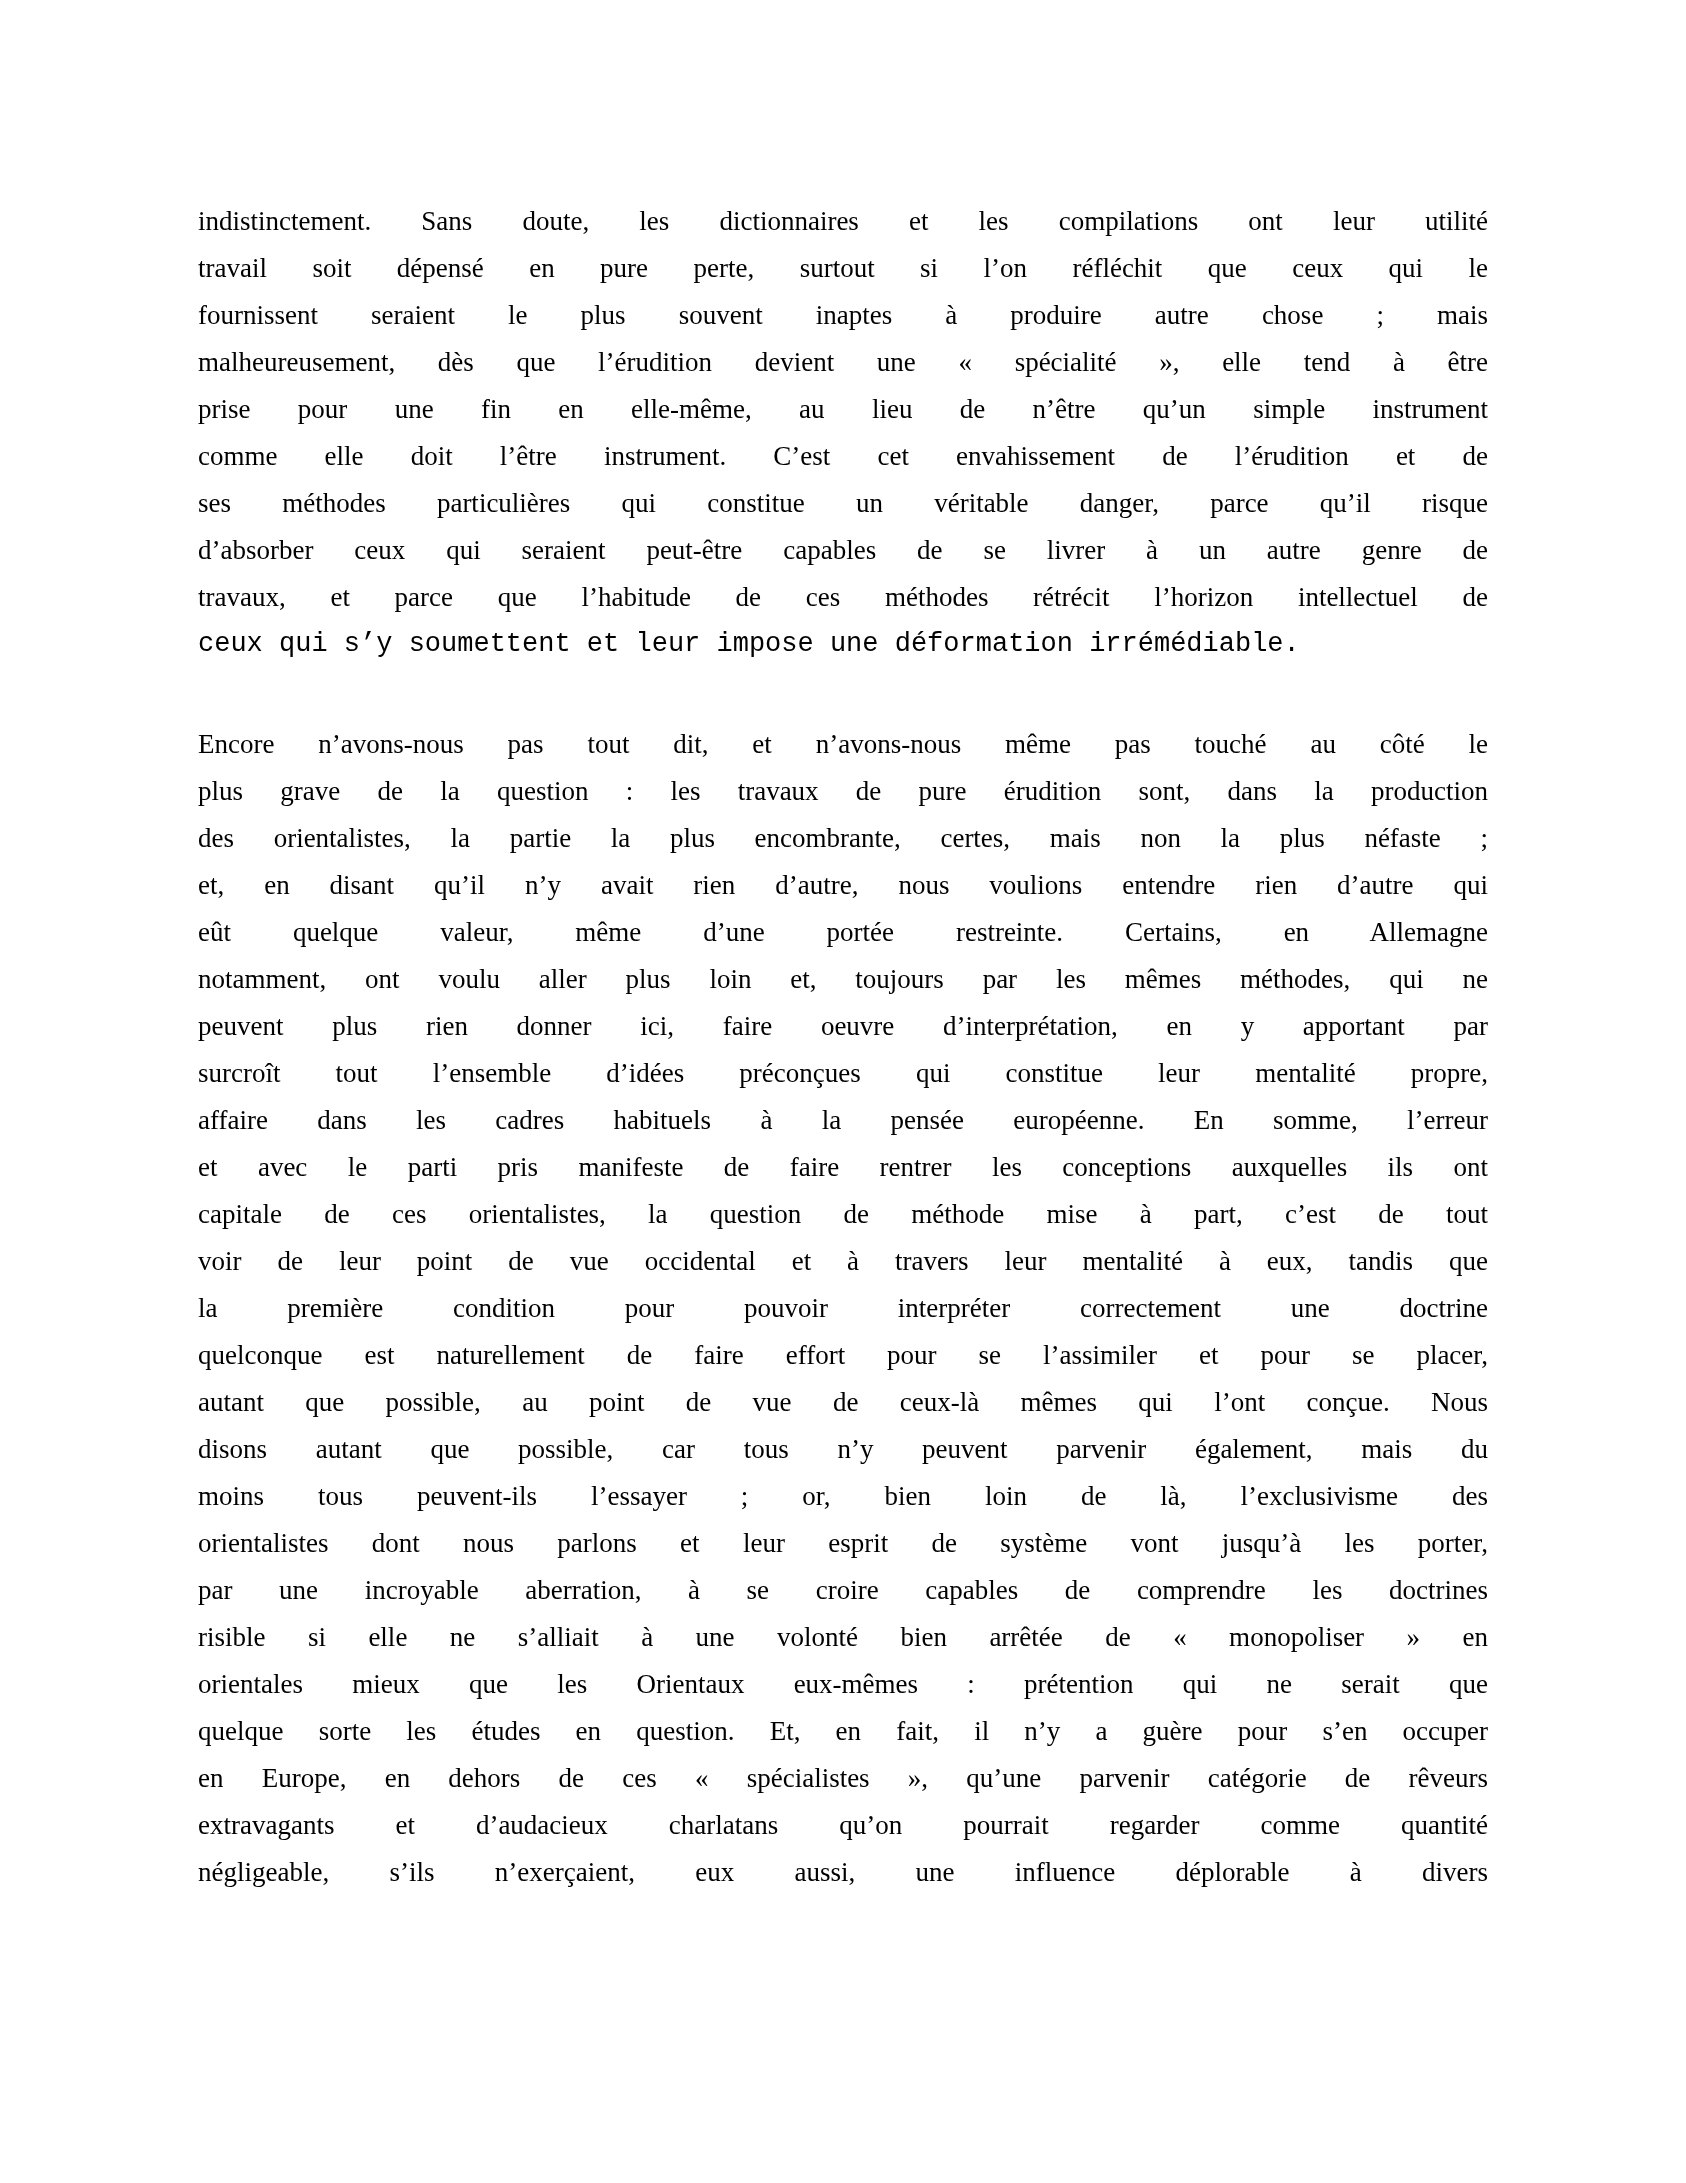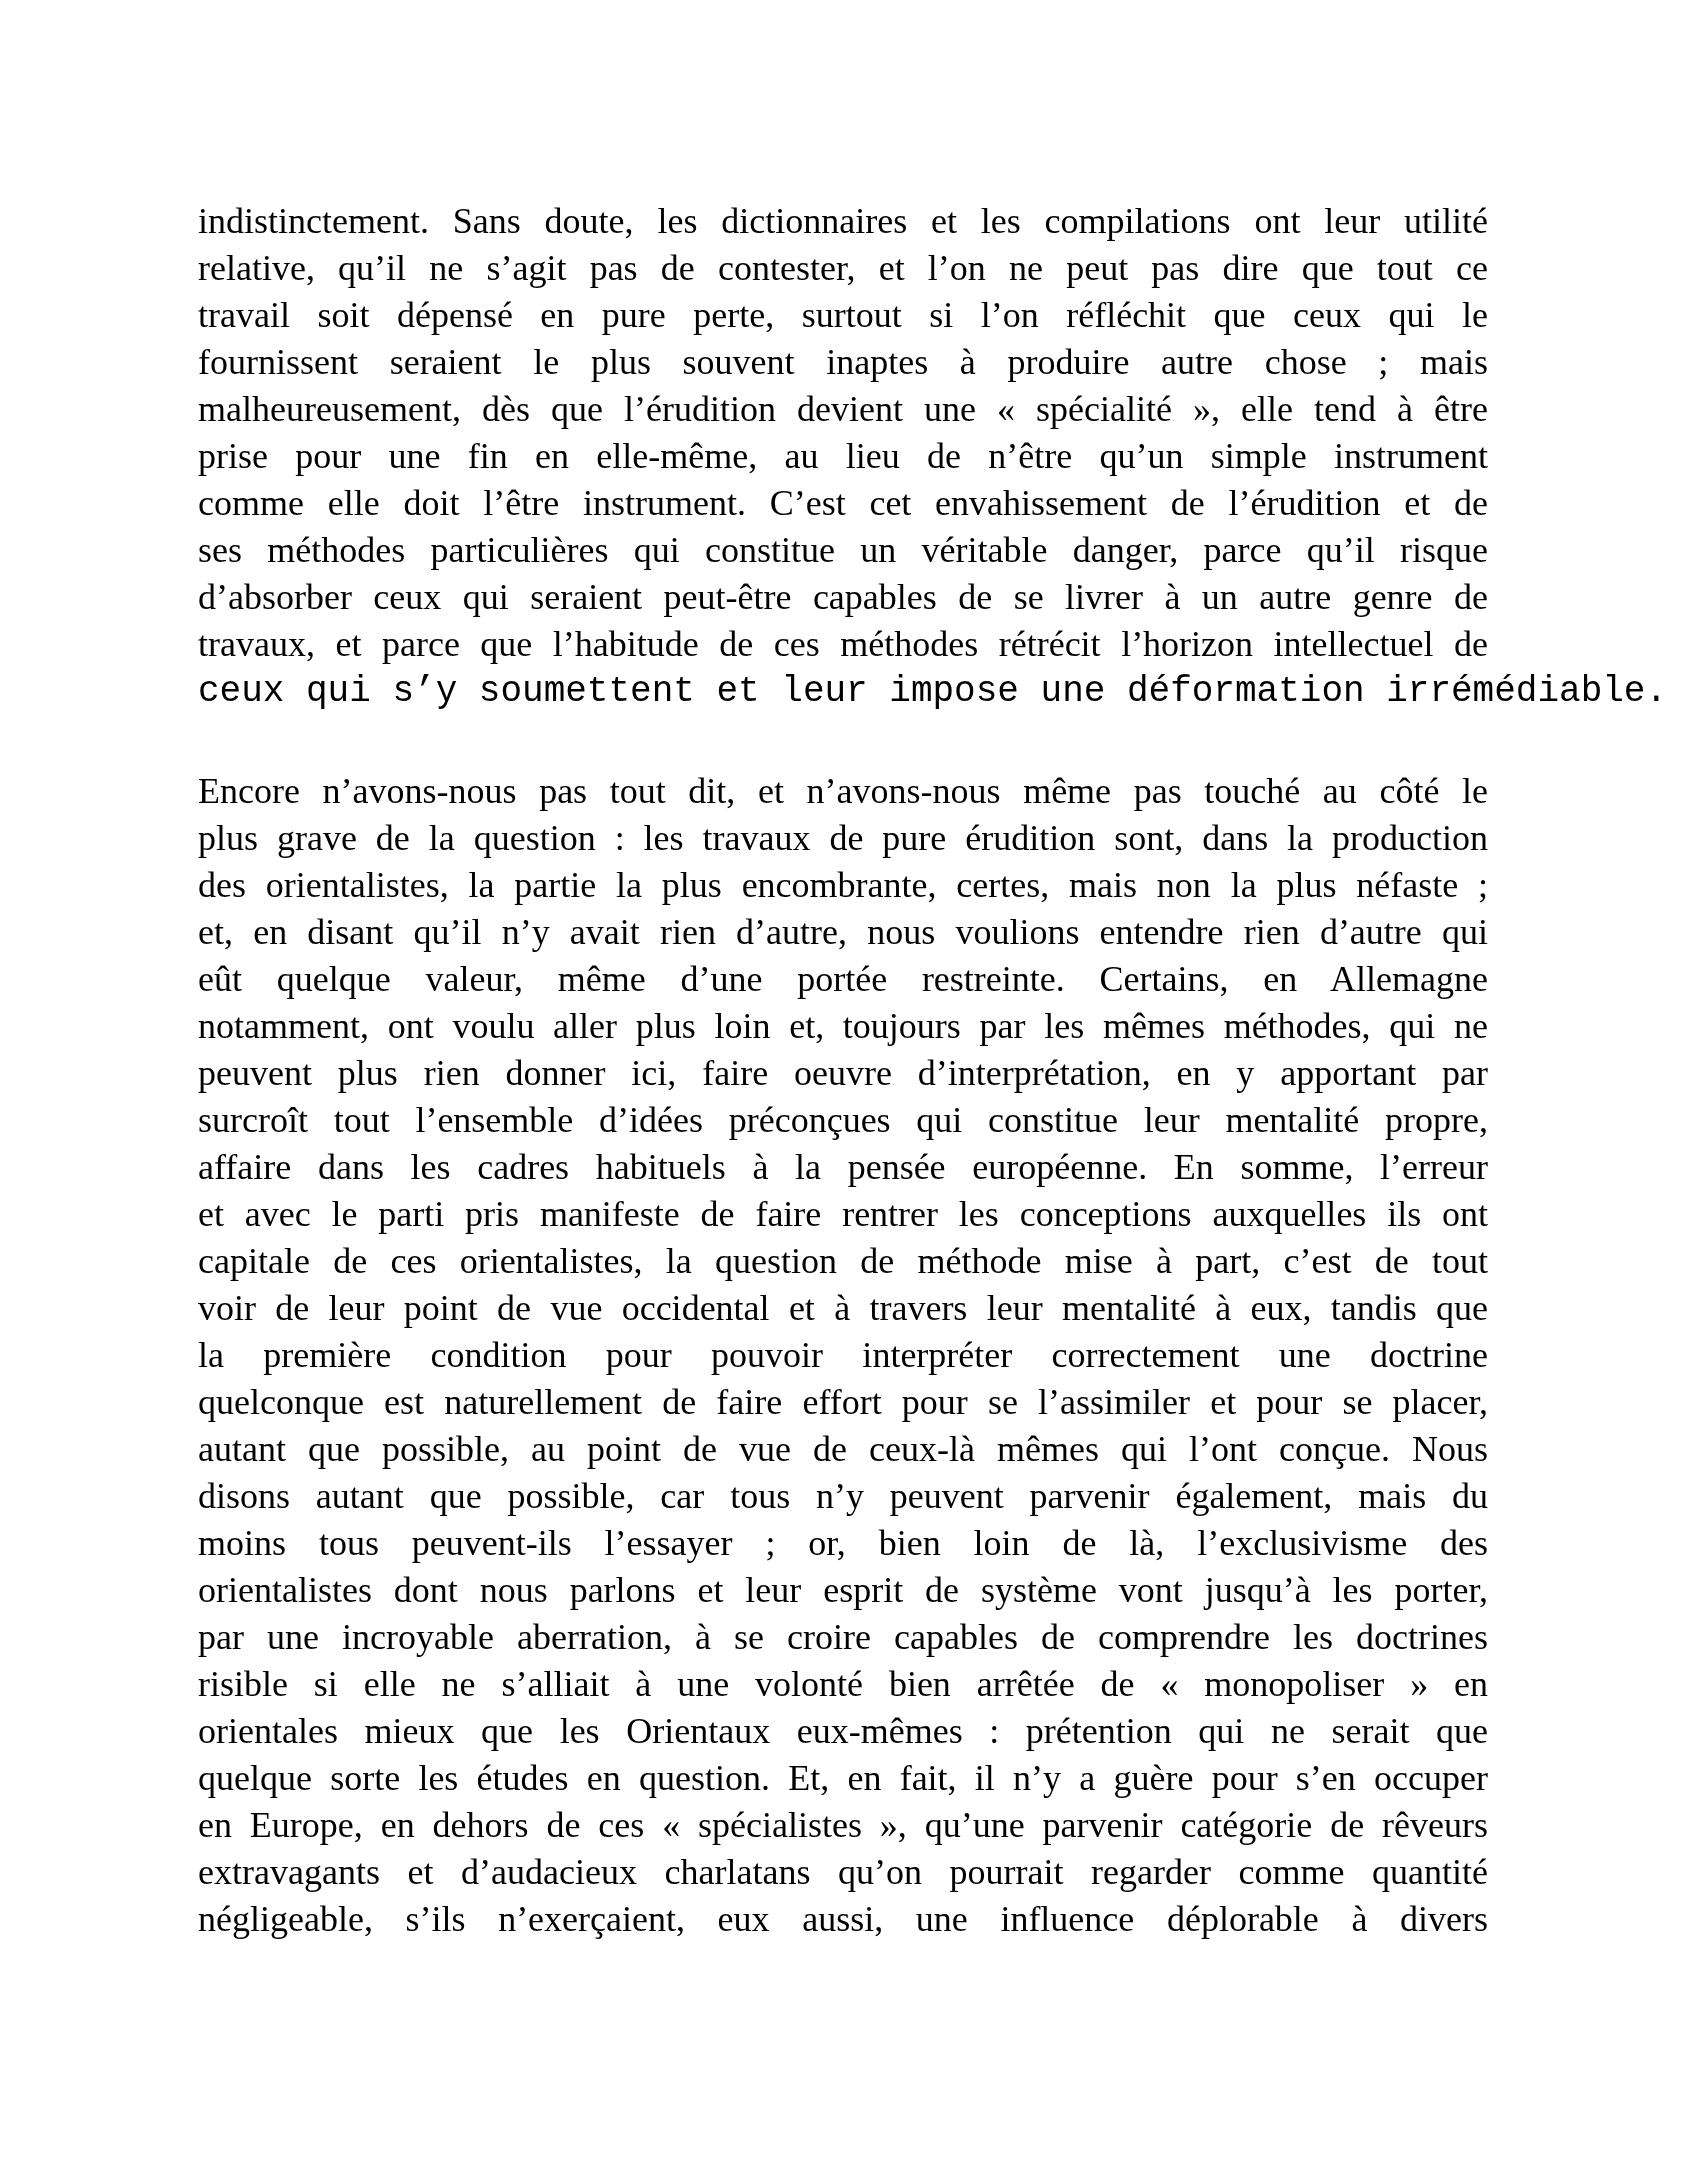--- a/index.html
+++ b/index.html
@@ -13,21 +13,21 @@
       position: relative;
       overflow: hidden;
     }
     .page {
       position: absolute;
       left: 198px;
       top: 198px;
       width: 1290px;
       color: #000000;
       font-family: "Liberation Serif", "DejaVu Serif", serif;
-      font-size: 36px;
+      font-size: 27px;
       line-height: 47px;
     }
     .paragraph {
       margin: 0;
     }
     .paragraph + .paragraph {
       margin-top: 53px;
     }
     .line {
       display: block;
@@ -41,21 +41,20 @@
       text-align-last: left;
       font-family: Liberation Mono, monospace;
     }
   </style>
 </head>
 <body>
 
 <div class="page">
   <p class="paragraph">
     <span class="line">indistinctement. Sans doute, les dictionnaires et les compilations ont leur utilité</span>
-    <span class="line">relative, qu’il ne s’agit pas de contester, et l’on ne peut pas dire que tout ce</span>
     <span class="line">travail soit dépensé en pure perte, surtout si l’on réfléchit que ceux qui le</span>
     <span class="line">fournissent seraient le plus souvent inaptes à produire autre chose ; mais</span>
     <span class="line">malheureusement, dès que l’érudition devient une « spécialité », elle tend à être</span>
     <span class="line">prise pour une fin en elle-même, au lieu de n’être qu’un simple instrument</span>
     <span class="line">comme elle doit l’être instrument. C’est cet envahissement de l’érudition et de</span>
     <span class="line">ses méthodes particulières qui constitue un véritable danger, parce qu’il risque</span>
     <span class="line">d’absorber ceux qui seraient peut-être capables de se livrer à un autre genre de</span>
     <span class="line">travaux, et parce que l’habitude de ces méthodes rétrécit l’horizon intellectuel de</span>
     <span class="line last">ceux qui s’y soumettent et leur impose une déformation irrémédiable.</span>
   </p>

